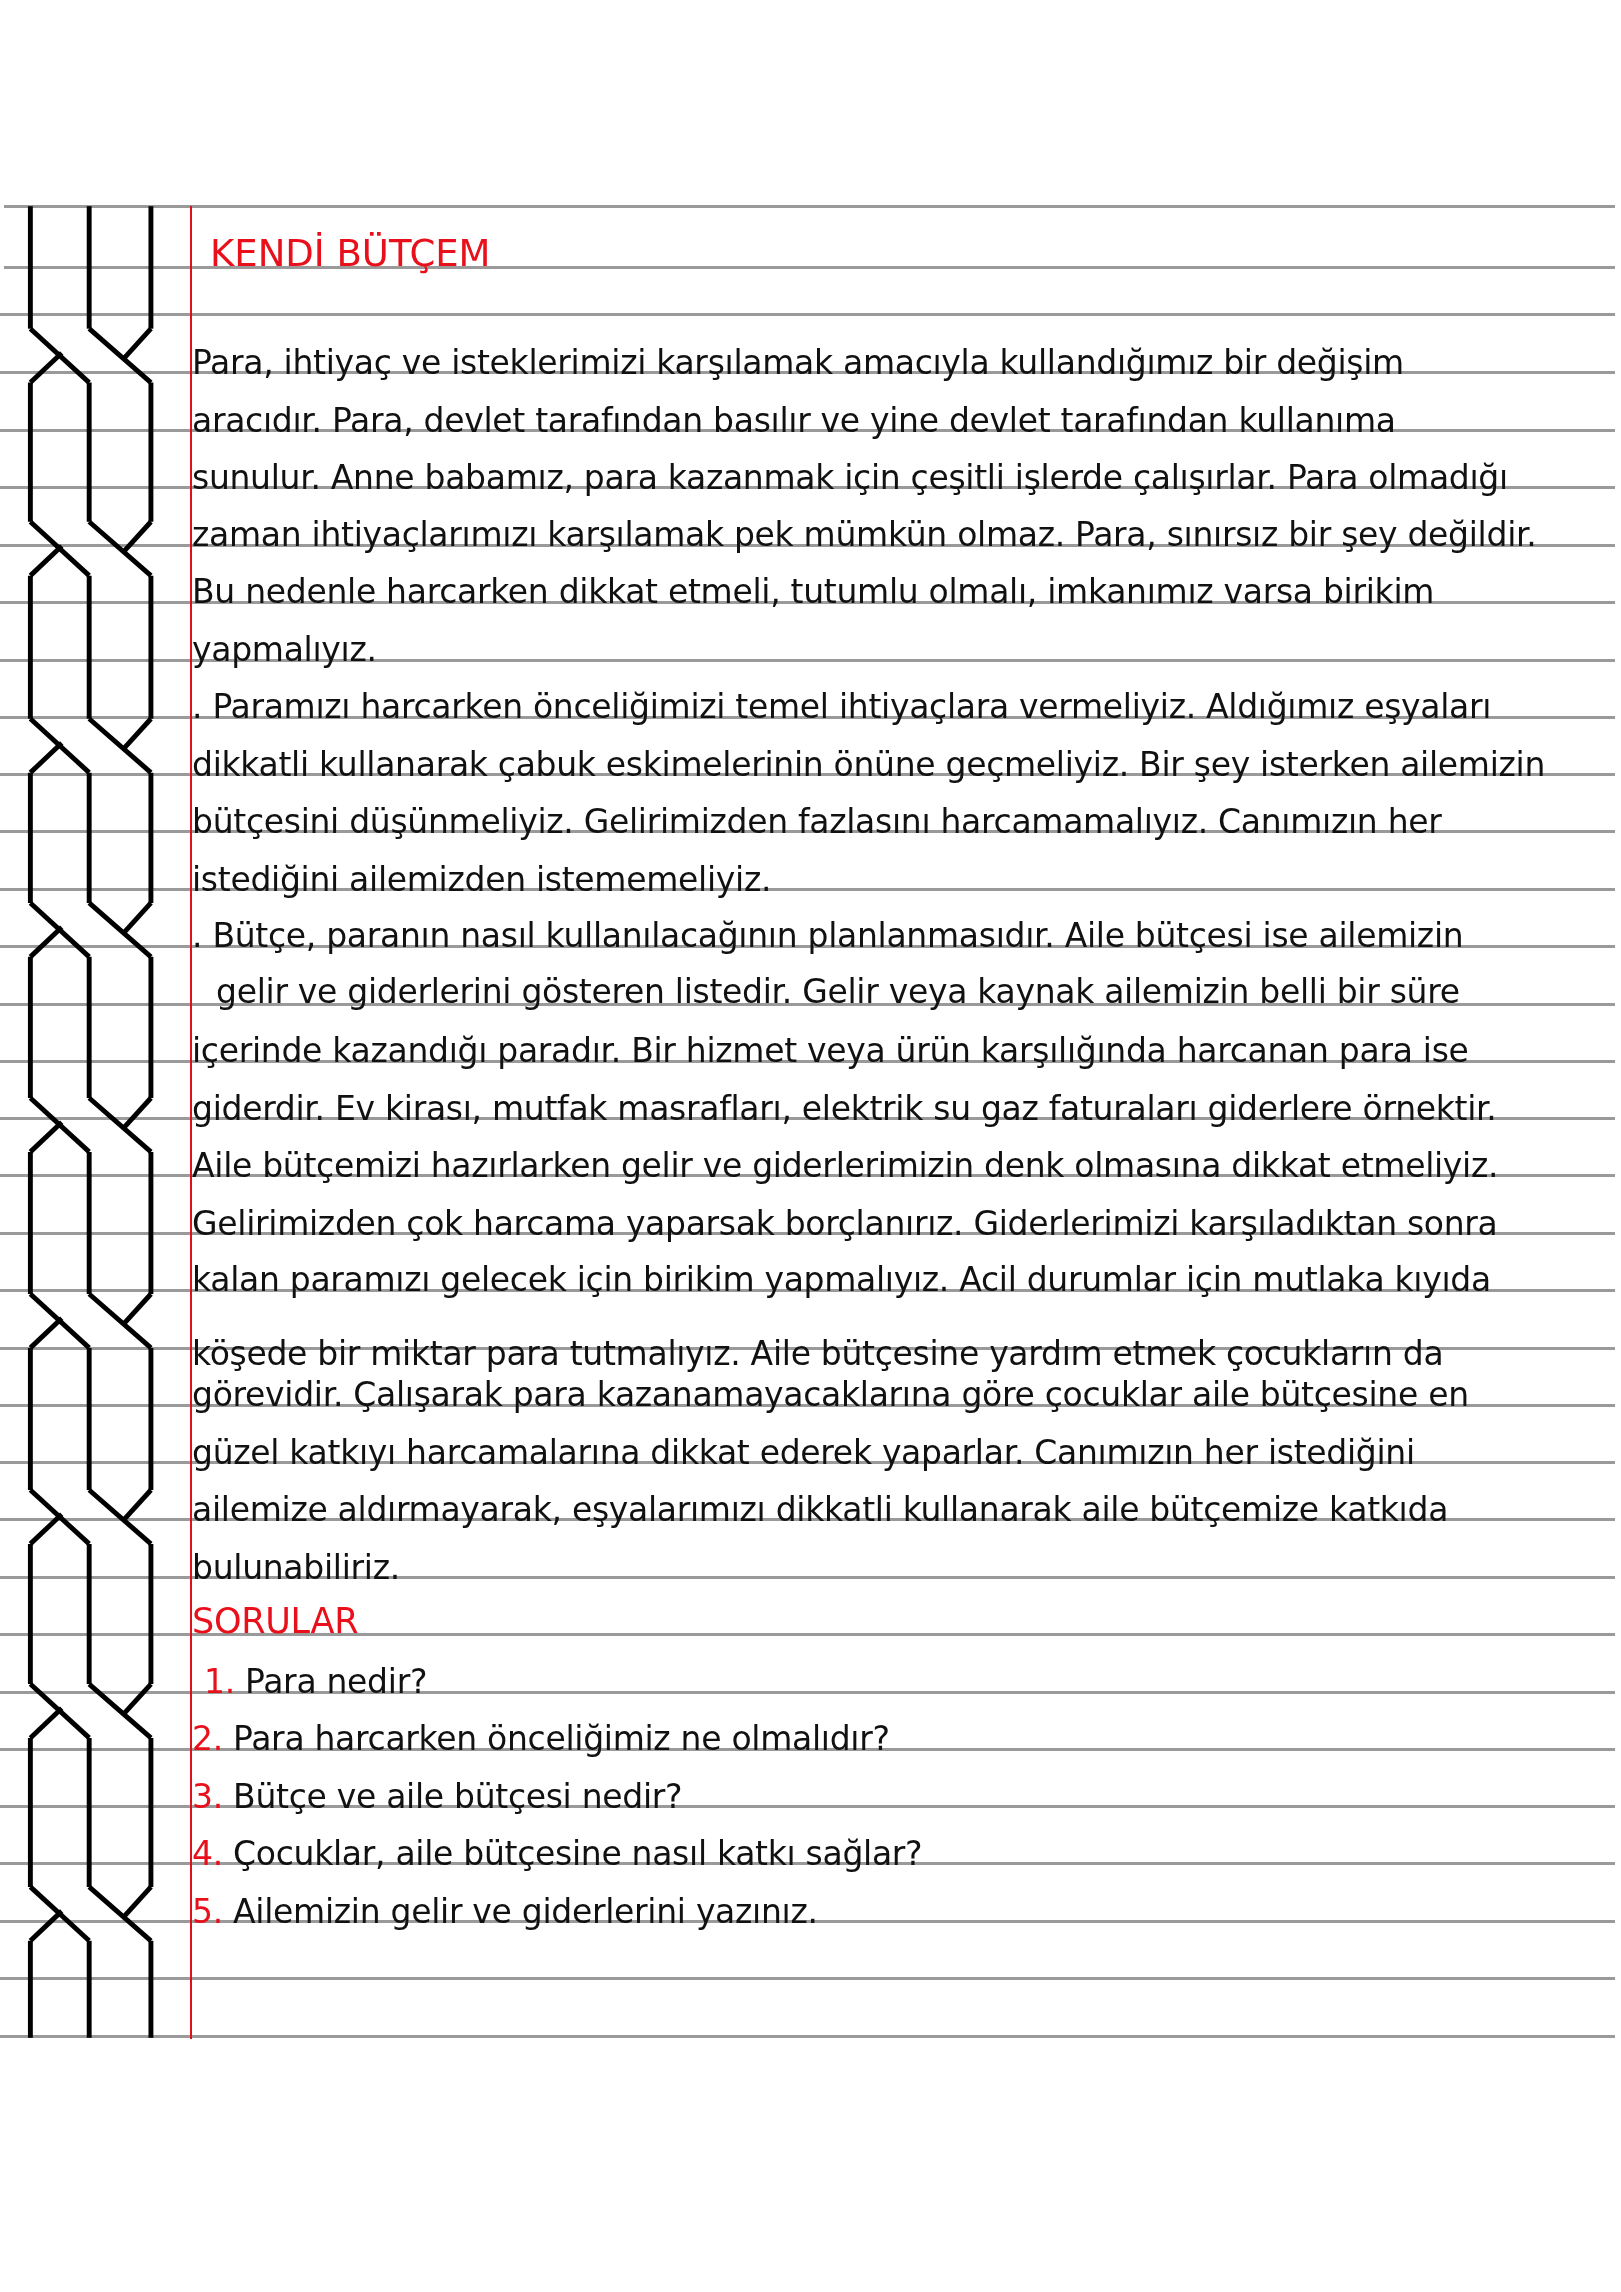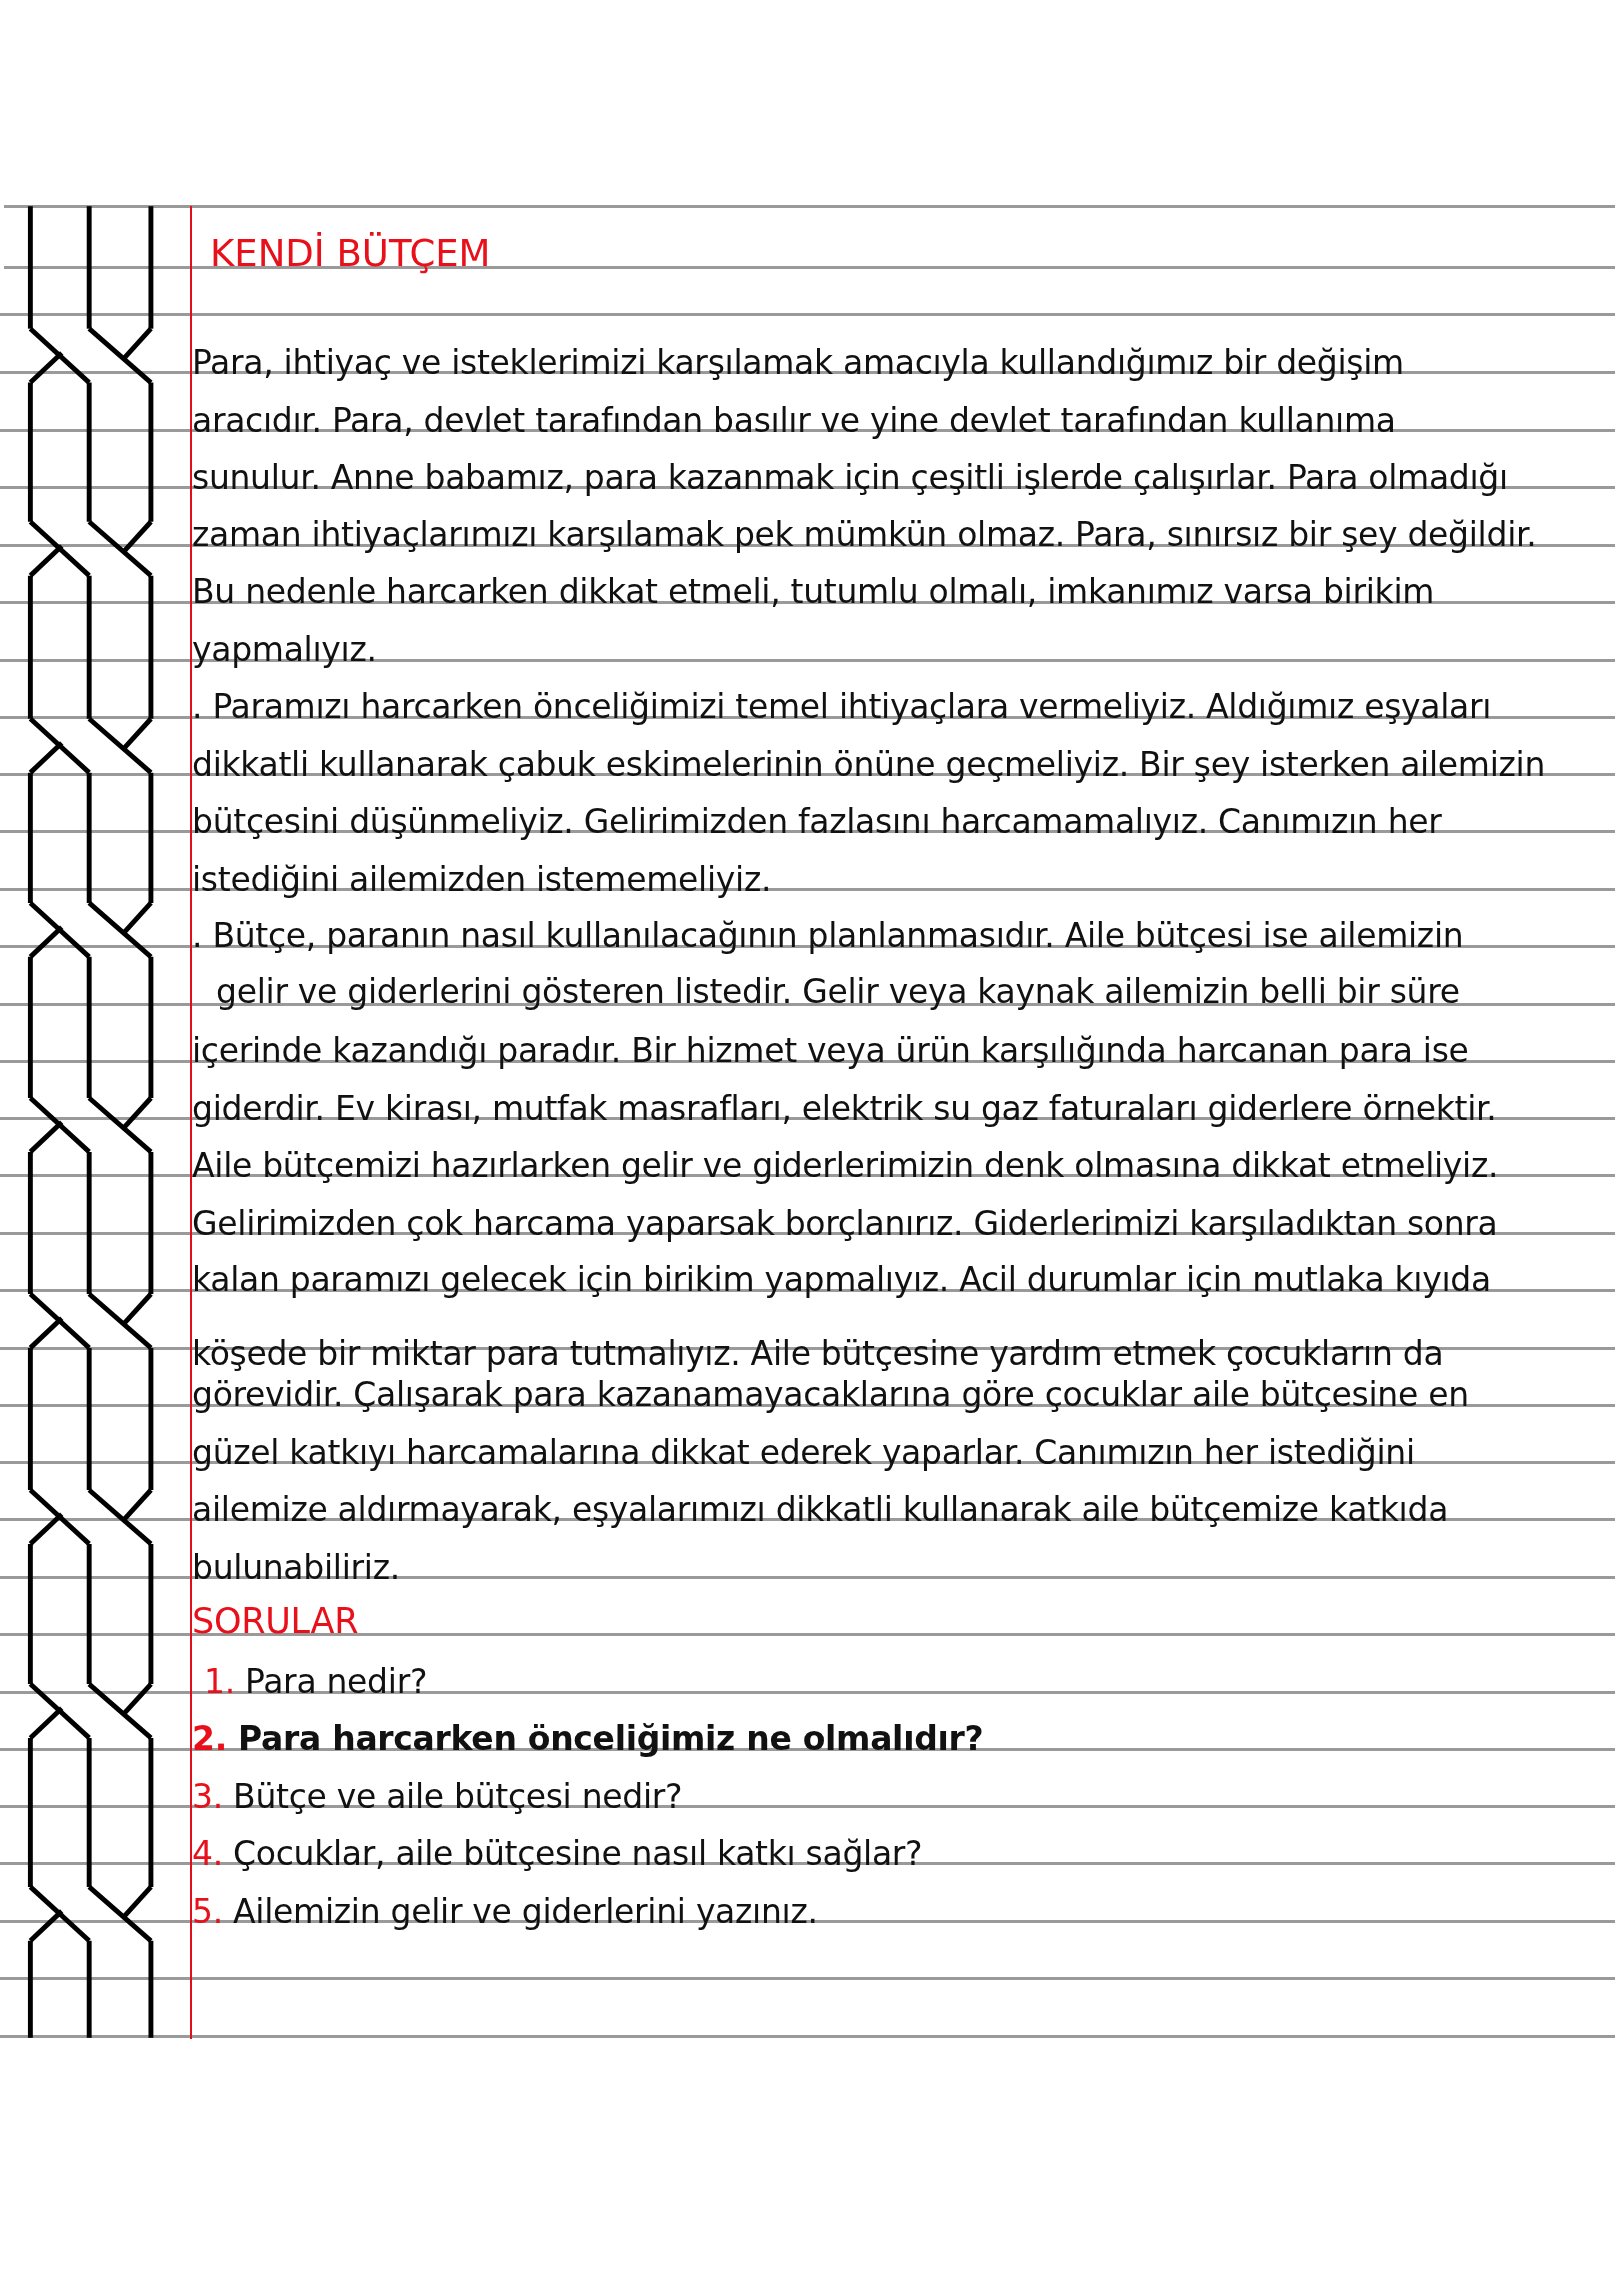--- a/index.html
+++ b/index.html
@@ -148,19 +148,19 @@
     <div class="row" style="top: 1378px;">görevidir. Çalışarak para kazanamayacaklarına göre çocuklar aile bütçesine en</div>
     <div class="row" style="top: 1436px;">güzel katkıyı harcamalarına dikkat ederek yaparlar. Canımızın her istediğini</div>
     <div class="row" style="top: 1493px;">ailemize aldırmayarak, eşyalarımızı dikkatli kullanarak aile bütçemize katkıda</div>
     <div class="row" style="top: 1551px;">bulunabiliriz.</div>
   </div>
 
   <div class="row heading" id="q-heading" style="top: 1605px;">SORULAR</div>
 
   <div id="q-rows">
     <div class="row" style="top: 1665px; padding-left: 12px;"><span class="qnum">1.</span><span> Para nedir?</span></div>
-    <div class="row" style="top: 1722px; font-weight: bold;"><span class="qnum">2.</span><span> Para harcarken önceliğimiz ne olmalıdır?</span></div>
+    <div class="row" style="top: 1722px;"><span class="qnum">2.</span><span> Para harcarken önceliğimiz ne olmalıdır?</span></div>
     <div class="row" style="top: 1780px;"><span class="qnum">3.</span><span> Bütçe ve aile bütçesi nedir?</span></div>
     <div class="row" style="top: 1837px;"><span class="qnum">4.</span><span> Çocuklar, aile bütçesine nasıl katkı sağlar?</span></div>
     <div class="row" style="top: 1895px;"><span class="qnum">5.</span><span> Ailemizin gelir ve giderlerini yazınız.</span></div>
   </div>
 </div>
 
 
 </body></html>

